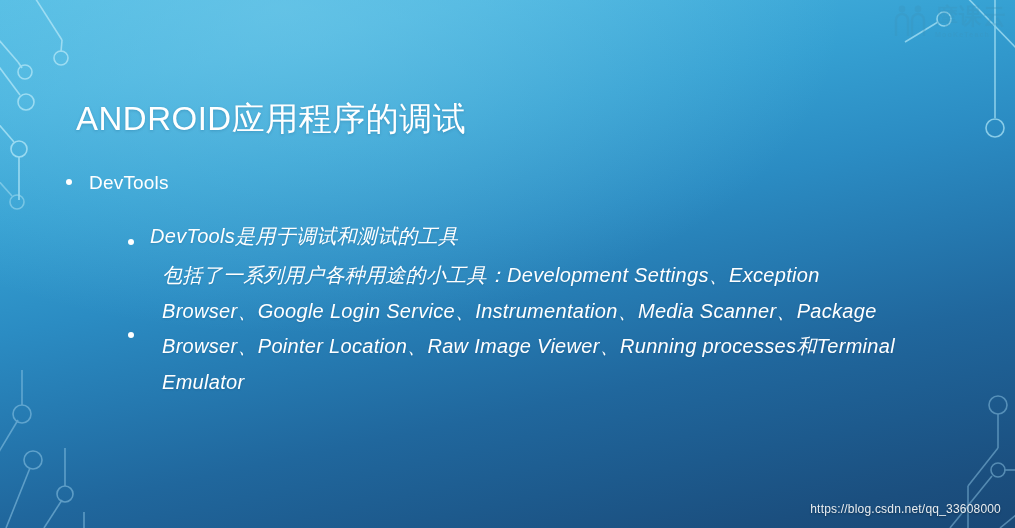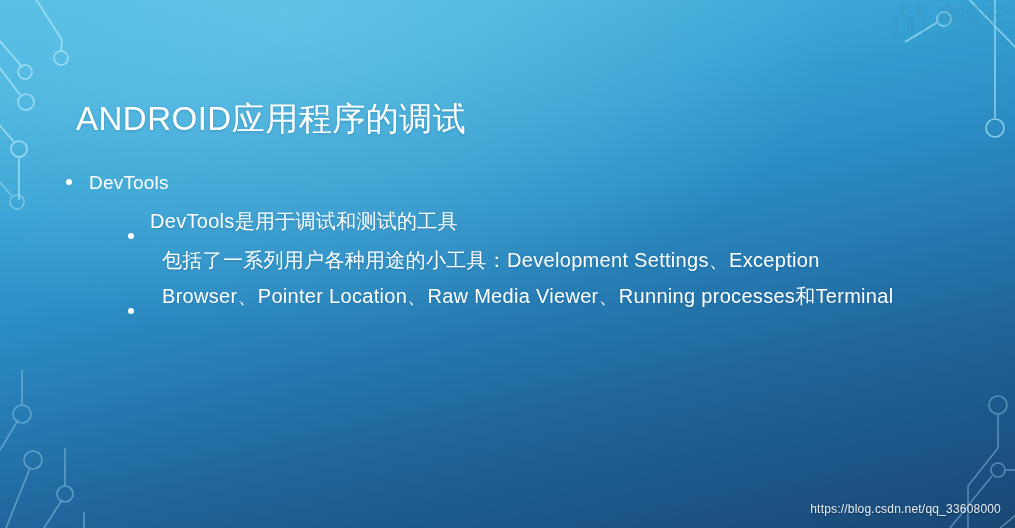--- a/index.html
+++ b/index.html
@@ -90,43 +90,44 @@
   .body-block {
     position: absolute;
     left: 66px;
     top: 170px;
     width: 880px;
   }
 
   .lvl1 {
     display: flex;
     align-items: flex-start;
-    margin-bottom: 8px;
+    margin-bottom: 23px;
   }
   .lvl1 .bullet {
     flex: 0 0 auto;
     width: 6px;
     height: 6px;
     border-radius: 50%;
     background: #ffffff;
     margin-top: 9px;
     margin-right: 17px;
   }
   .lvl1 .txt {
     font-size: 19px;
     color: #ffffff;
     line-height: 1.35;
     letter-spacing: 0.2px;
   }
 
   .lvl2 {
     display: flex;
-    align-items: flex-end;
+    align-items: center;
     margin-left: 62px;
     margin-bottom: 4px;
+    font-style: italic;
   }
   .lvl2 .bullet {
     flex: 0 0 auto;
     width: 6px;
     height: 6px;
     border-radius: 50%;
     background: #ffffff;
     margin-top: 11px;
     margin-right: 16px;
   }
@@ -247,21 +248,23 @@
 
     <div class="lvl2">
       <span class="bullet"></span>
       <span class="txt">DevTools是用于调试和测试的工具</span>
     </div>
 
     <div class="lvl2">
       <span class="bullet"></span>
       <span class="txt">
         <span class="ln">包括了一系列用户各种用途的小工具：Development Settings、Exception</span>
-        <span class="ln">Browser、Pointer Location、Raw Media Viewer、Running processes和Terminal</span>
+        <span class="ln">Browser、Google Login Service、Instrumentation、Media Scanner、Package</span>
+        <span class="ln">Browser、Pointer Location、Raw Image Viewer、Running processes和Terminal</span>
+        <span class="ln">Emulator</span>
       </span>
     </div>
 
   </div>
 
   <div class="source-url">https://blog.csdn.net/qq_33608000</div>
 
 </div>
 
 </body></html>

